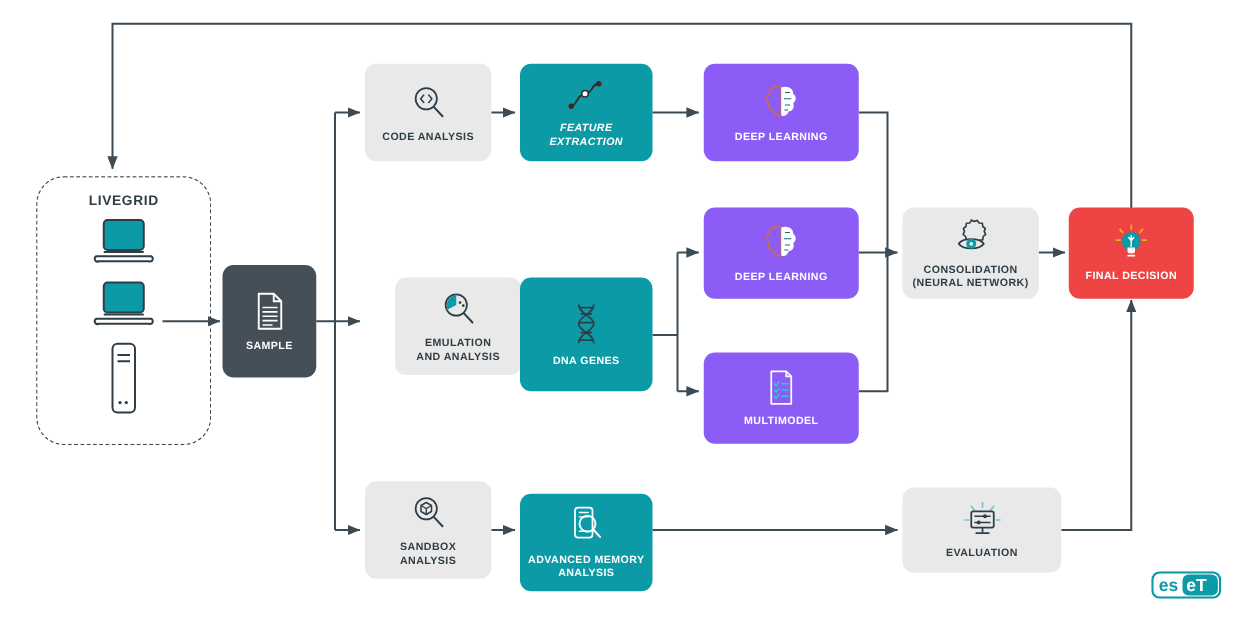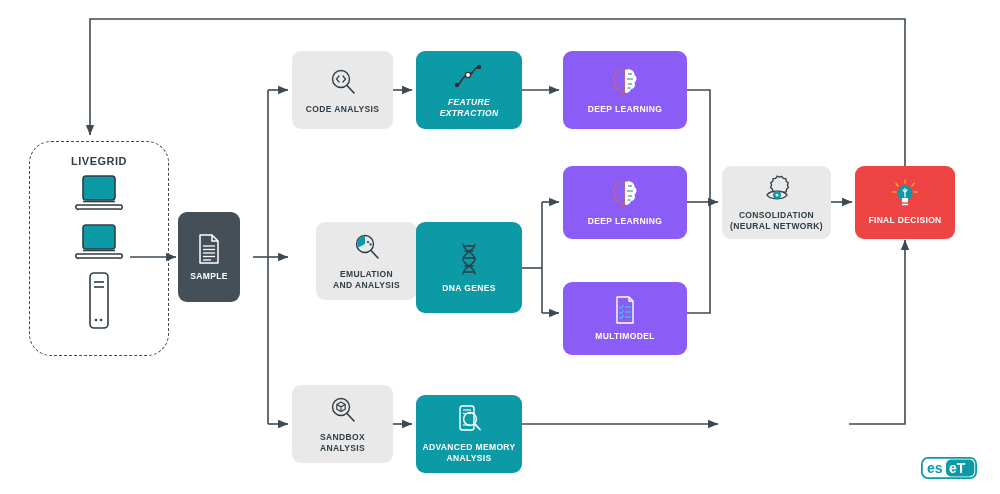--- a/index.html
+++ b/index.html
@@ -92,21 +92,21 @@
           <rect x="7" y="2" width="18" height="55" rx="4" fill="#fff" stroke="#2f3d46" stroke-width="1.6"></rect>
           <line x1="11" y1="11" x2="21" y2="11" stroke="#2f3d46" stroke-width="1.6"></line>
           <line x1="11" y1="16" x2="21" y2="16" stroke="#2f3d46" stroke-width="1.6"></line>
           <circle cx="13" cy="49" r="1.3" fill="#2f3d46"></circle>
           <circle cx="18" cy="49" r="1.3" fill="#2f3d46"></circle>
         </svg>
       </span>
     </div>
   </div>
 
-  <div class="node n-dark" style="left:178px;top:212px;width:62px;height:90px;align-items:center;">
+  <div class="node n-dark" style="left:178px;top:212px;width:75px;height:90px;align-items:center;">
     <span class="ico">
       <svg width="26" height="32" viewBox="0 0 26 32">
         <path d="M4,2 h12 l6,6 v22 h-18 z" fill="none" stroke="#fff" stroke-width="1.5" stroke-linejoin="round"></path>
         <path d="M16,2 v6 h6" fill="none" stroke="#fff" stroke-width="1.5"></path>
         <g stroke="#fff" stroke-width="1.3">
           <line x1="7" y1="13" x2="19" y2="13"></line>
             <line x1="7" y1="16.5" x2="19" y2="16.5"></line>
           <line x1="7" y1="20" x2="19" y2="20"></line>
             <line x1="7" y1="23.5" x2="19" y2="23.5"></line>
           <line x1="7" y1="27" x2="15" y2="27"></line>
@@ -273,20 +273,43 @@
           <line x1="10" y1="9.5" x2="18" y2="9.5"></line>
           <line x1="10" y1="21" x2="18" y2="21"></line>
         </g>
         <circle cx="17" cy="15" r="6.4" fill="none" stroke="#ffffff" stroke-width="1.5"></circle>
         <line x1="21.6" y1="19.6" x2="27" y2="25.5" stroke="#ffffff" stroke-width="1.7" stroke-linecap="round"></line>
       </svg>
     </span>
     <span class="lbl">ADVANCED MEMORY<br>ANALYSIS</span>
   </div>
 
+  <div class="node n-gray" style="left:722px;top:390px;width:127px;height:68px;">
+    <span class="ico">
+      <svg width="34" height="30" viewBox="0 0 34 30">
+        <g stroke="#6fc5cf" stroke-width="1.3" stroke-linecap="round">
+          <line x1="17" y1="1" x2="17" y2="5"></line>
+          <line x1="8" y1="4" x2="10.5" y2="7"></line>
+          <line x1="26" y1="4" x2="23.5" y2="7"></line>
+          <line x1="3" y1="15" x2="6" y2="15"></line>
+          <line x1="31" y1="15" x2="28" y2="15"></line>
+        </g>
+        <rect x="8" y="8" width="18" height="13" rx="1.5" fill="none" stroke="#2f3d46" stroke-width="1.4"></rect>
+        <g stroke="#2f3d46" stroke-width="1.1">
+          <line x1="10.5" y1="12" x2="23.5" y2="12"></line>
+          <line x1="10.5" y1="17" x2="23.5" y2="17"></line>
+        </g>
+        <circle cx="19" cy="12" r="1.6" fill="#2f3d46"></circle>
+        <circle cx="14" cy="17" r="1.6" fill="#2f3d46"></circle>
+        <line x1="17" y1="21" x2="17" y2="25" stroke="#2f3d46" stroke-width="1.4"></line>
+        <line x1="12" y1="25.5" x2="22" y2="25.5" stroke="#2f3d46" stroke-width="1.4" stroke-linecap="round"></line>
+      </svg>
+    </span>
+    <span class="lbl">EVALUATION</span>
+  </div>
 
   <div id="eset">
     <svg width="56" height="22" viewBox="0 0 56 22">
       <rect x="0.9" y="0.9" width="54.2" height="20.2" rx="6" fill="#ffffff" stroke="#0b9aa6" stroke-width="1.8"></rect>
       <rect x="25" y="2.6" width="28.3" height="16.8" rx="5" fill="#0b9aa6"></rect>
       <text x="6" y="16" font-family="'Liberation Sans',sans-serif" font-size="14" font-weight="bold" fill="#0b9aa6">es</text>
       <text x="28" y="16" font-family="'Liberation Sans',sans-serif" font-size="14" font-weight="bold" fill="#ffffff">eT</text>
     </svg>
   </div>
 

